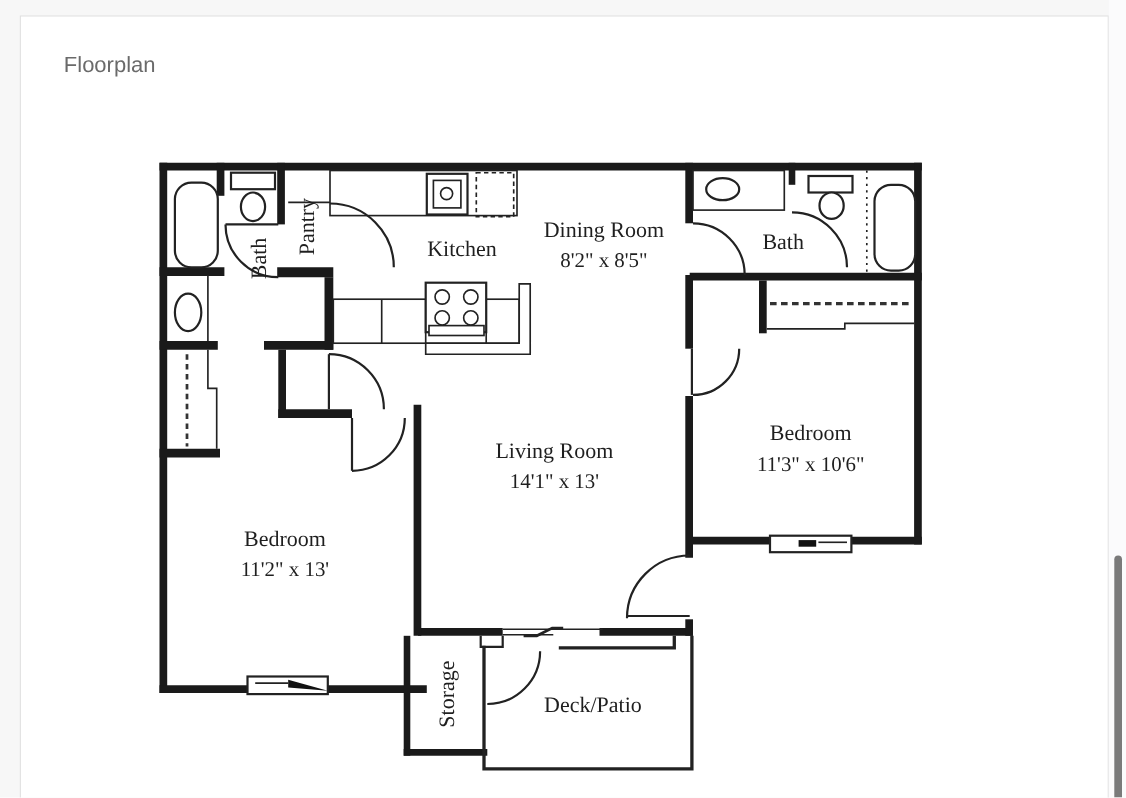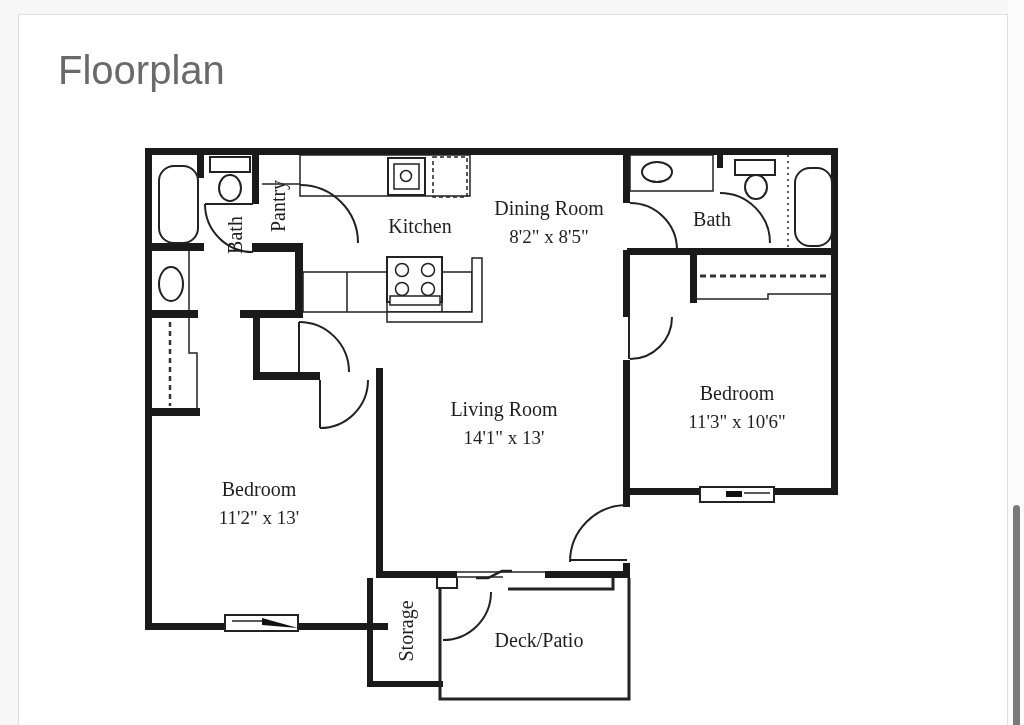--- a/index.html
+++ b/index.html
@@ -1,20 +1,20 @@
 <!DOCTYPE html>
 <html><head>
 <meta charset="utf-8">
 <style>
   html,body{margin:0;padding:0;}
   #screen{position:relative;width:1024px;height:725px;background:#f7f7f7;overflow:hidden;
           font-family:"Liberation Sans",sans-serif;}
   #card{position:absolute;left:18px;top:14px;width:988px;height:790px;background:#ffffff;
         border:1px solid #e0e0e0;}
-  #page-title{position:absolute;left:58px;top:48px;font-size:40px;color:#6a6a6a;}
+  #page-title{position:absolute;left:58px;top:48px;font-size:20px;color:#6a6a6a;}
   #plan-svg{position:absolute;left:0;top:0;}
   .room-label{font-family:"Liberation Serif","DejaVu Serif",serif;fill:#1f1f1f;font-size:20px;}
   .dim-label{font-family:"Liberation Serif","DejaVu Serif",serif;fill:#1f1f1f;font-size:19px;}
   #scroll-track{position:absolute;right:0;top:0;width:16px;height:725px;background:#fbfbfc;}
   #scroll-thumb{position:absolute;right:4px;top:505px;width:7px;height:220px;background:#7a7a7a;
                 border-radius:4px 4px 0 0;}
 </style>
 </head>
 <body>
 

